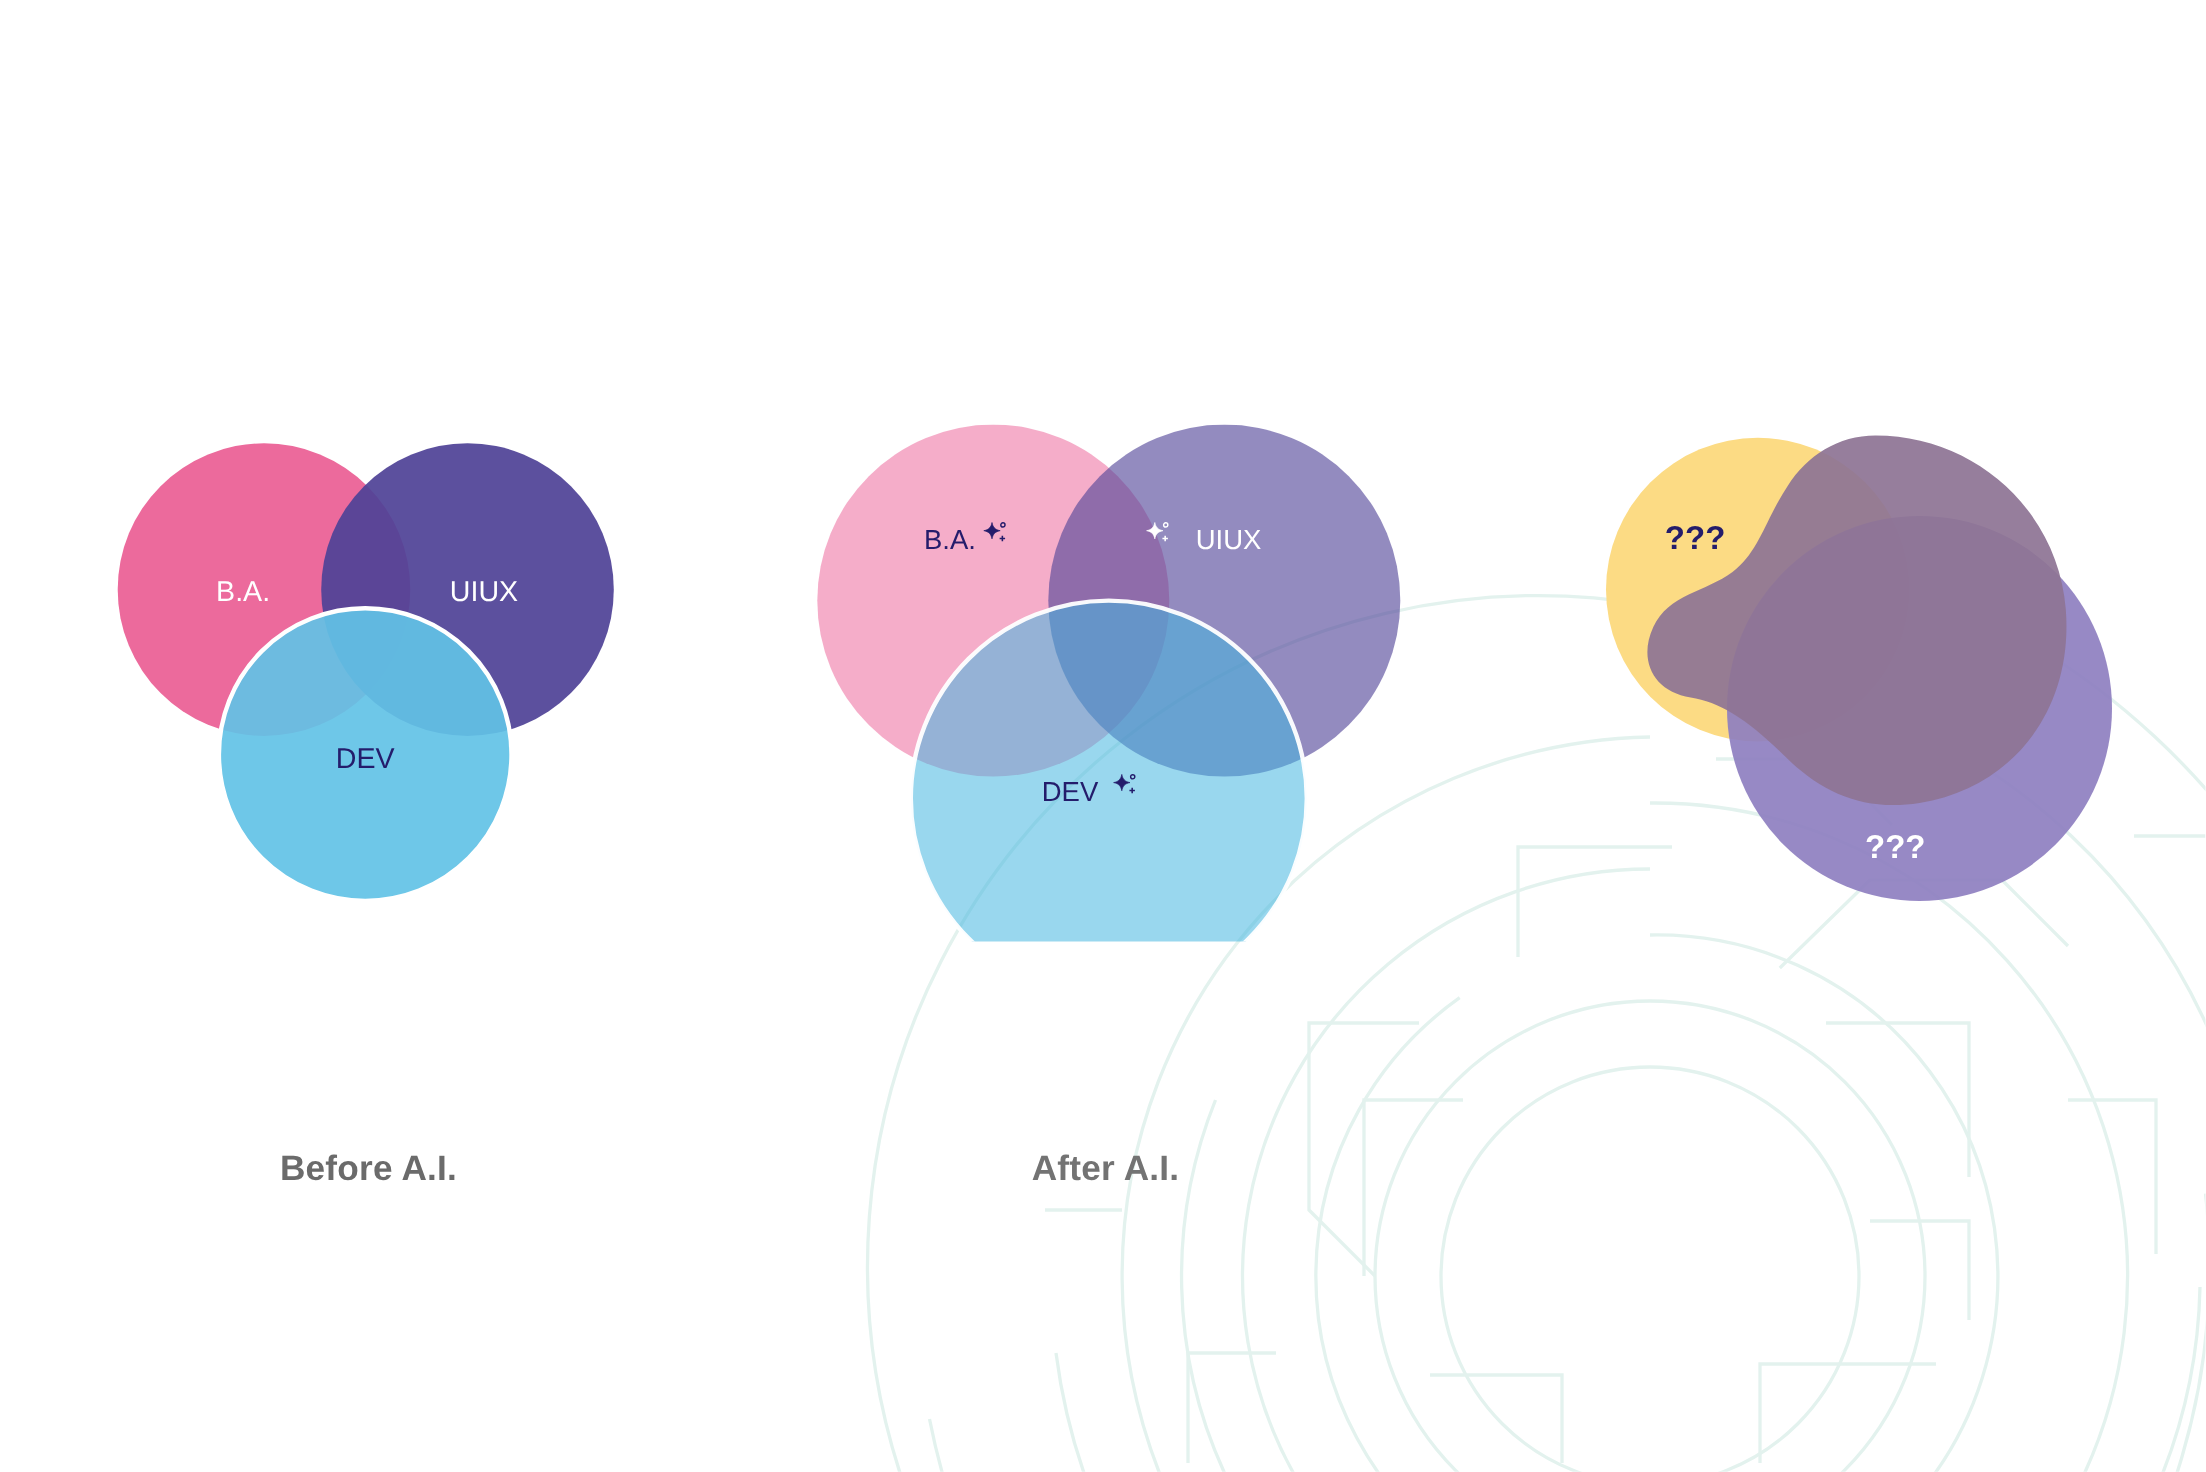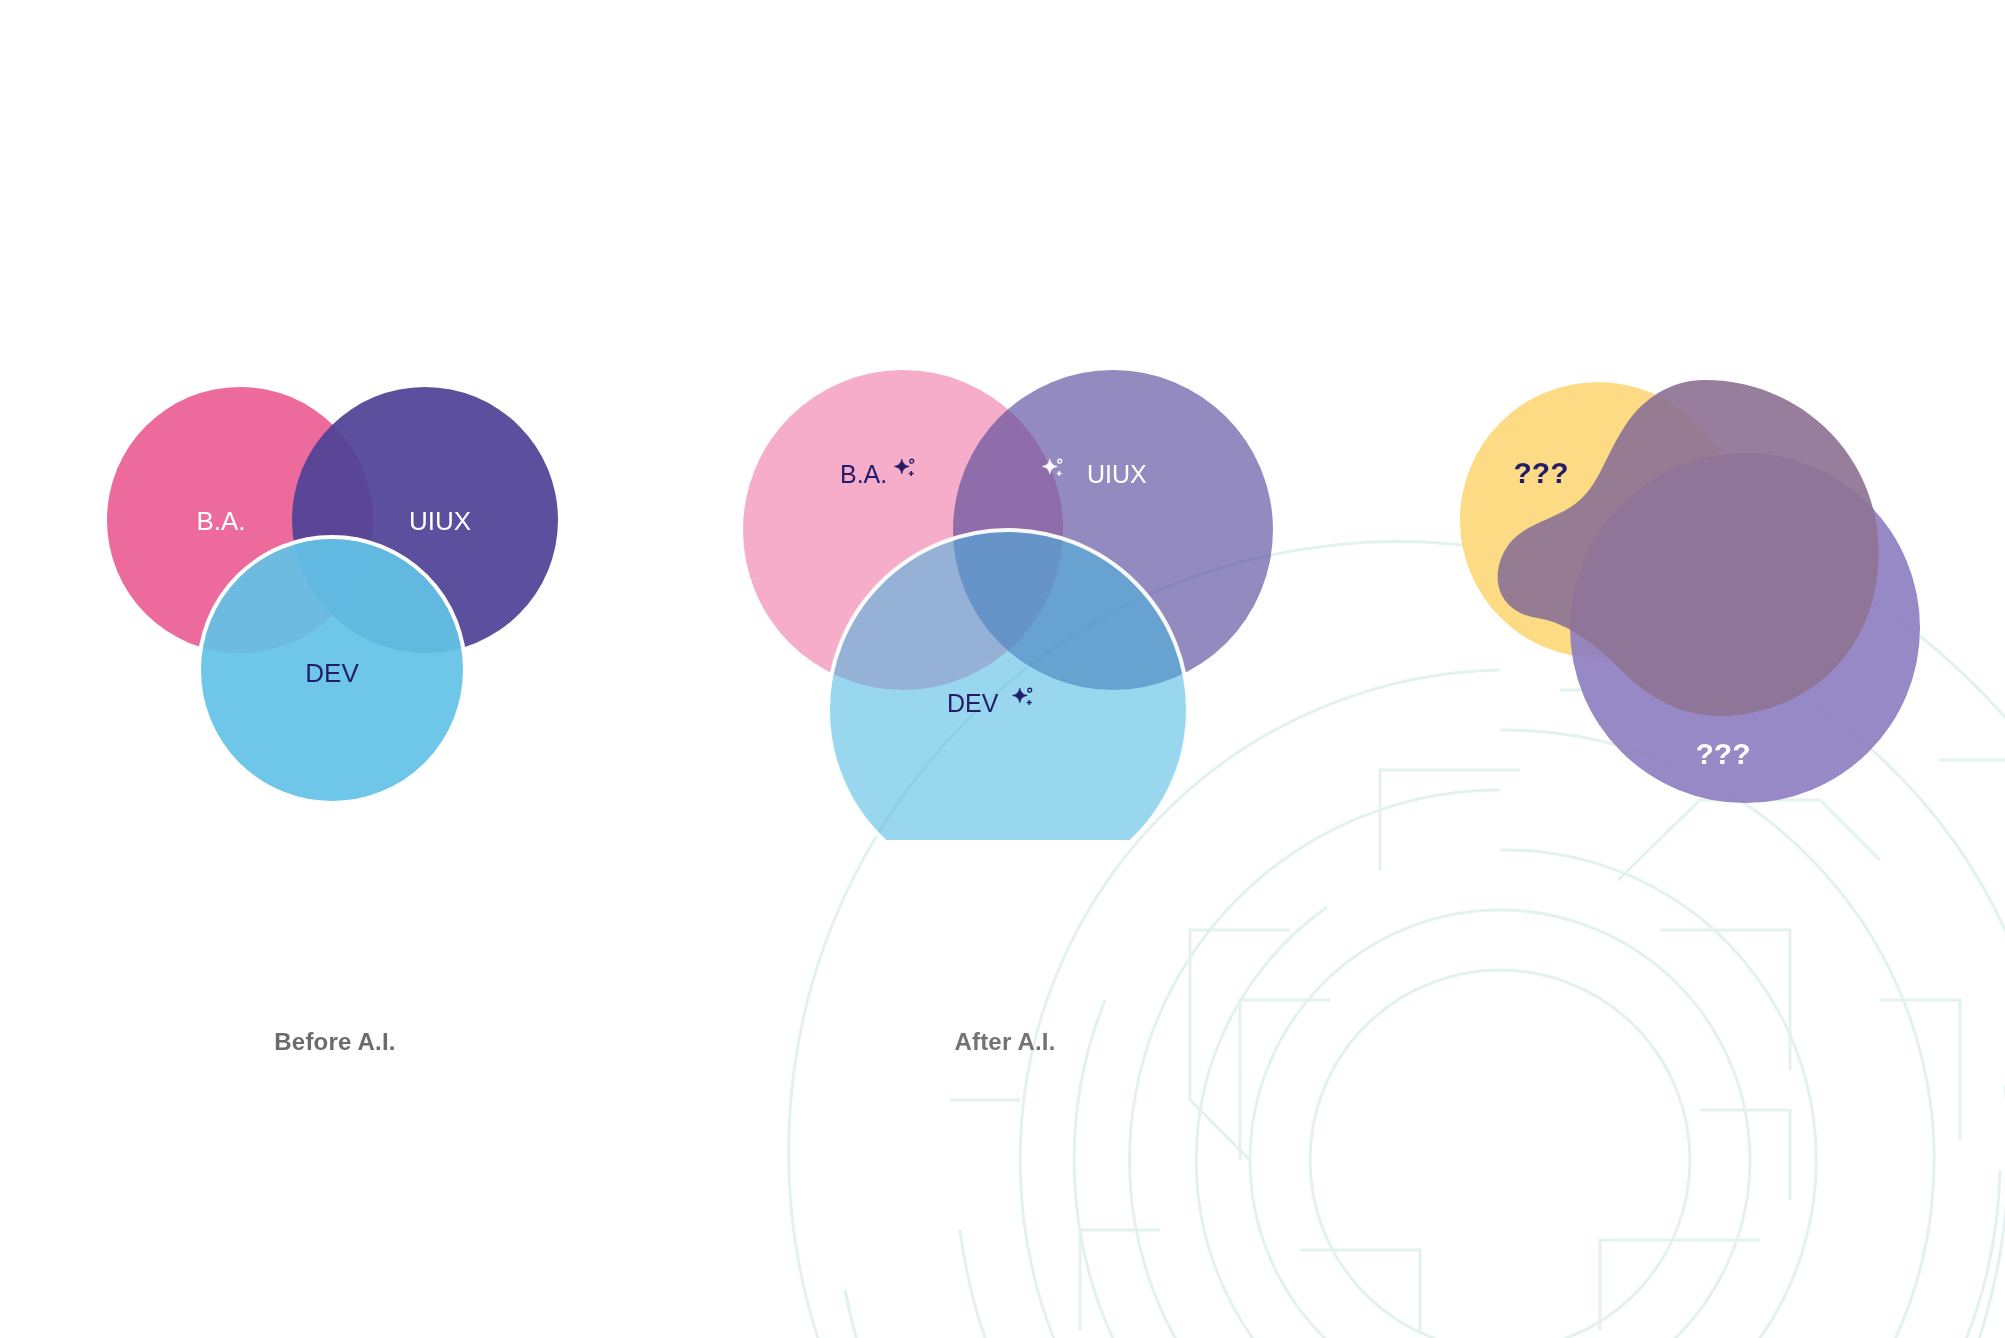--- a/index.html
+++ b/index.html
@@ -33,21 +33,21 @@
 
   .panels {
     position: absolute;
     left: 0; top: 0;
     width: 2005px;
     height: 1338px;
   }
 
   .panel {
     position: absolute;
-    top: 0;
+    top: 16px;
     height: 1115px;
   }
   .panel-1 { left: 0px;    width: 670px; }
   .panel-2 { left: 670px;  width: 670px; }
   .panel-3 { left: 1340px; width: 665px; }
 
   .venn-wrap {
     position: absolute;
     left: 0;
     top: 370px;
@@ -57,21 +57,21 @@
   .venn-svg {
     display: block;
     margin: 0 auto;
   }
 
   .caption {
     position: absolute;
     left: 0;
     width: 100%;
     text-align: center;
-    font-size: 24px;
+    font-size: 32px;
     font-weight: bold;
     letter-spacing: 0.2px;
   }
   .caption-1 { top: 1028px; color: #6B6B6B; }
   .caption-2 { top: 1028px; color: #737373; }
   .caption-3 { top: 1028px; color: #111111; }
 
   .venn-label {
     font-family: "Liberation Sans", sans-serif;
     font-size: 26px;

